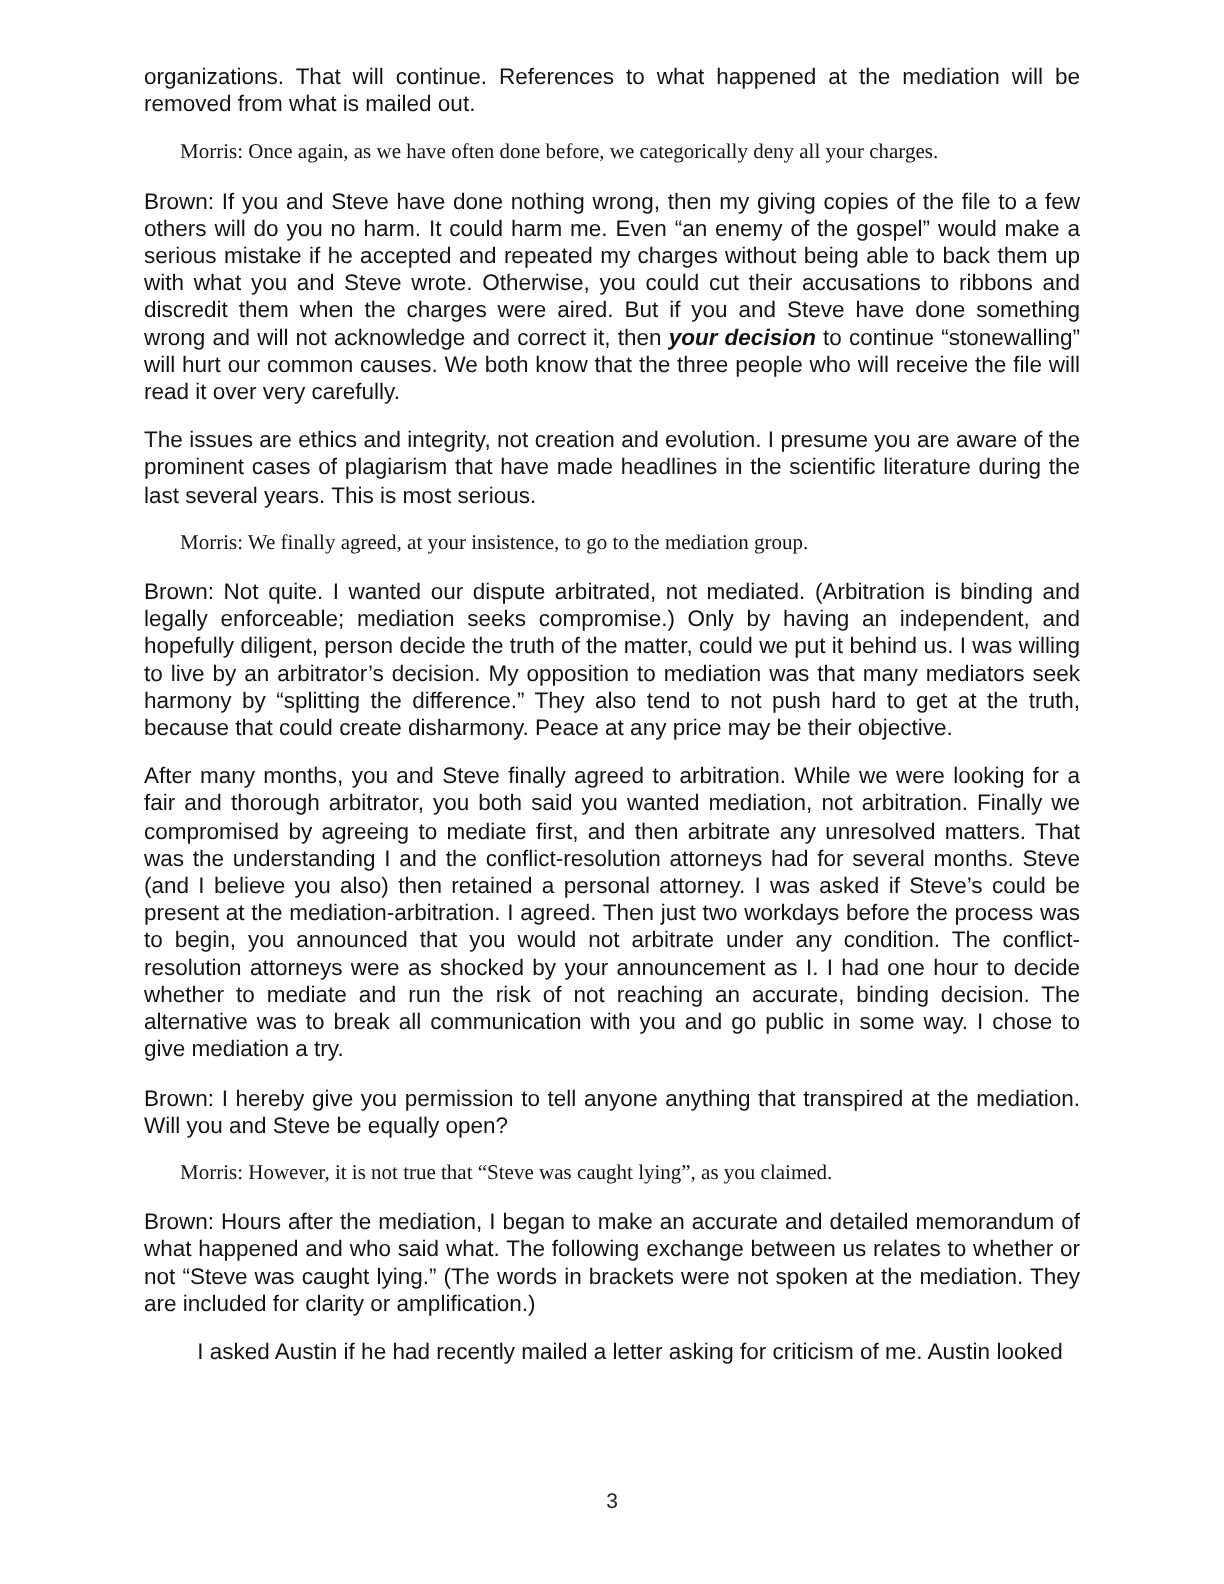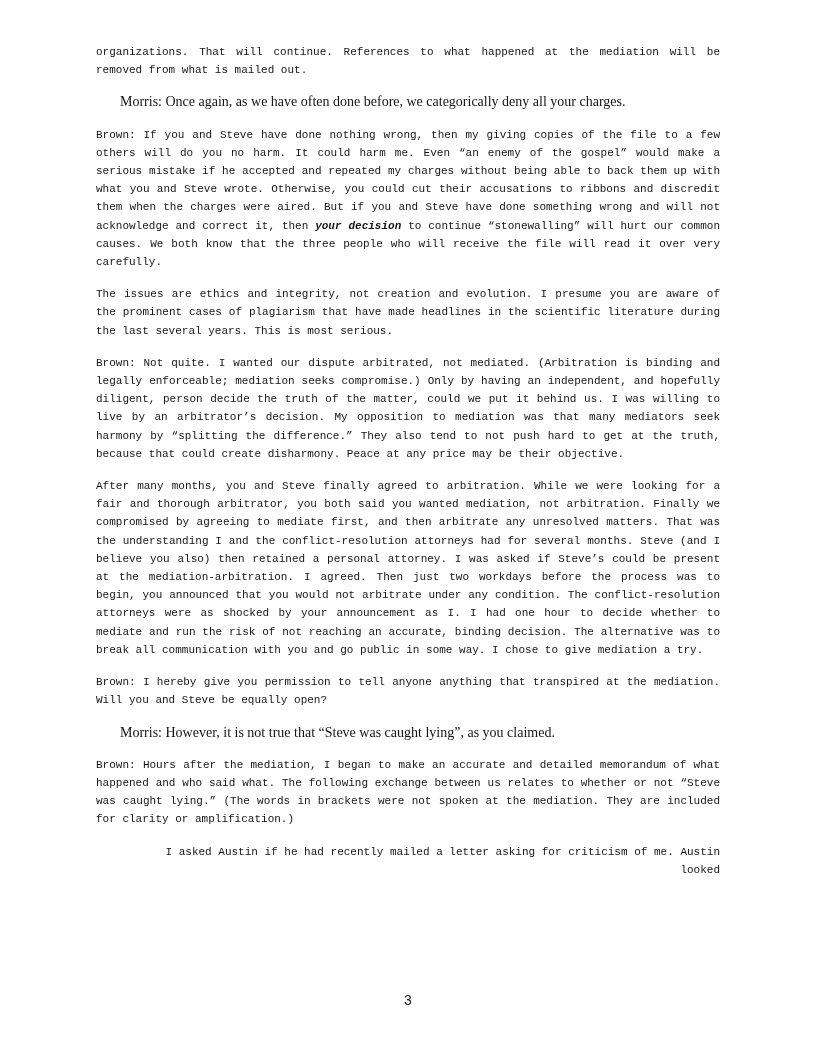--- a/index.html
+++ b/index.html
@@ -1,31 +1,32 @@
 <!DOCTYPE html>
 <html><head>
 <meta charset="utf-8">
 <style>
   html, body { margin:0; padding:0; background:#ffffff; }
   body { width:816px; height:1056px; position:relative; overflow:hidden; color:#141414; }
   .page { position:absolute; left:96px; top:43px; width:624px; }
-  .p { font-family:Liberation Mono, monospace; font-size:11px; line-height:18.2px; text-align:justify; margin:0 0 14px 0; }
+  .p { font-family:Liberation Sans, sans-serif; font-size:15px; line-height:18.2px; text-align:justify; margin:0 0 14px 0; }
   .m { font-family:"Liberation Serif", serif; font-size:14px; line-height:18.2px; margin:0 0 14px 0; padding-left:24px; text-align:left; }
-  .ind { padding-left:24px; text-align:right; }
+  .ind { padding-left:24px; text-align:center; }
   .em { font-weight:bold; font-style:italic;margin-top:44px; }
   .pagenum { position:absolute; top:992px; left:0; width:816px; text-align:center; font-family:"Liberation Sans", sans-serif; font-size:14px; color:#222; }
 </style>
 </head>
 <body>
 
 <div class="page">
   <p class="p">organizations.  That will continue.  References to what happened at the mediation will be removed from what is mailed out.</p>
   <p class="m">Morris:  Once again, as we have often done before, we categorically deny all your charges.</p>
   <p class="p"><span>Brown:  If you and Steve have done nothing wrong, then my giving copies of the file to a few others will do you no harm.  It could harm me.  Even “an enemy of the gospel” would make a serious mistake if he accepted and repeated my charges without being able to back them up with what you and Steve wrote.  Otherwise, you could cut their accusations to ribbons and discredit them when the charges were aired.  But if you and Steve have done something wrong and will not acknowledge and correct it, then </span><span class="em">your decision</span><span> to continue “stonewalling” will hurt our common causes.  We both know that the three people who will receive the file will read it over very carefully.</span></p>
   <p class="p">The issues are ethics and integrity, not creation and evolution.  I presume you are aware of the prominent cases of plagiarism that have made headlines in the scientific literature during the last several years.  This is most serious.</p>
+  <p class="m">Morris:  We finally agreed, at your insistence, to go to the mediation group.</p>
   <p class="p">Brown:  Not quite.  I wanted our dispute arbitrated, not mediated.  (Arbitration is binding and legally enforceable; mediation seeks compromise.)  Only by having an independent, and hopefully diligent, person decide the truth of the matter, could we put it behind us.  I was willing to live by an arbitrator’s decision.  My opposition to mediation was that many mediators seek harmony by “splitting the difference.”  They also tend to not push hard to get at the truth, because that could create disharmony.  Peace at any price may be their objective.</p>
   <p class="p">After many months, you and Steve finally agreed to arbitration.  While we were looking for a fair and thorough arbitrator, you both said you wanted mediation, not arbitration.  Finally we compromised by agreeing to mediate first, and then arbitrate any unresolved matters.  That was the understanding I and the conflict-resolution attorneys had for several months.  Steve (and I believe you also) then retained a personal attorney.  I was asked if Steve’s could be present at the mediation-arbitration.  I agreed.  Then just two workdays before the process was to begin, you announced that you would not arbitrate under any condition.  The conflict-resolution attorneys were as shocked by your announcement as I.  I had one hour to decide whether to mediate and run the risk of not reaching an accurate, binding decision.  The alternative was to break all communication with you and go public in some way.  I chose to give mediation a try.</p>
   <p class="p">Brown:  I hereby give you permission to tell anyone anything that transpired at the mediation.  Will you and Steve be equally open?</p>
   <p class="m">Morris:  However, it is not true that “Steve was caught lying”, as you claimed.</p>
   <p class="p">Brown:  Hours after the mediation, I began to make an accurate and detailed memorandum of what happened and who said what.  The following exchange between us relates to whether or not “Steve was caught lying.”  (The words in brackets were not spoken at the mediation.  They are included for clarity or amplification.)</p>
   <p class="p ind">I asked Austin if he had recently mailed a letter asking for criticism of me.  Austin looked</p>
 </div>
 
 <div class="pagenum">3</div>
 

